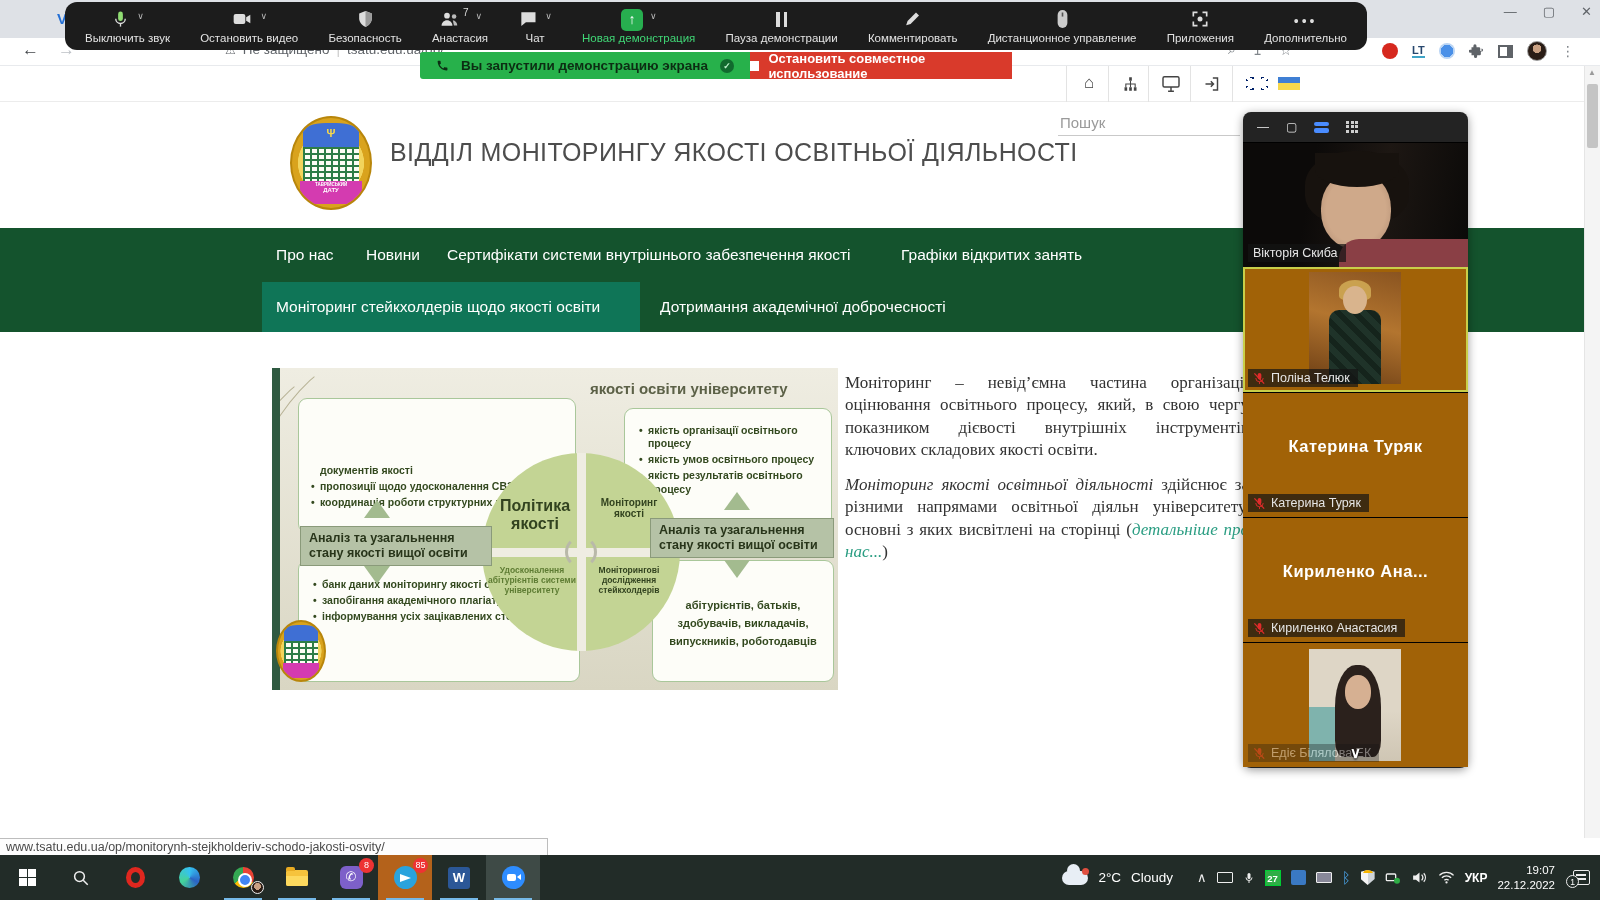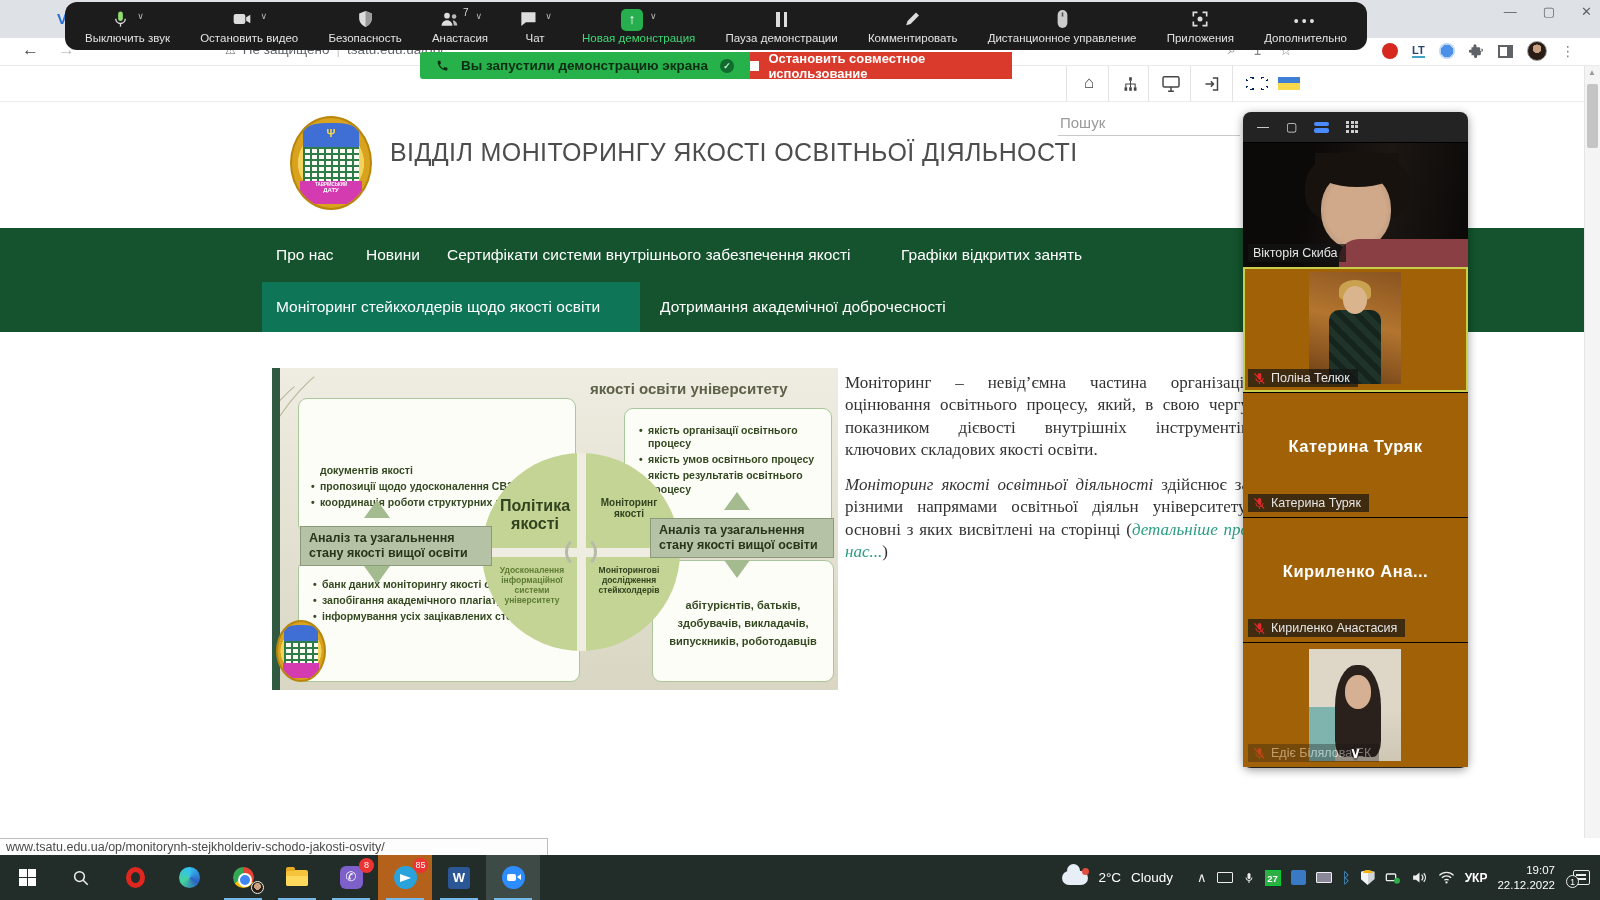--- a/index.html
+++ b/index.html
@@ -313,21 +313,21 @@
       </div>
       <div class="dg-box" style="left:380px;top:192px;width:182px;height:122px;padding:34px 10px 4px 10px;text-align:center;">
         <span style="font-size:11px;font-weight:bold;color:#33491f;line-height:1.3;">абітурієнтів, батьків, здобувачів, викладачів, випускників, роботодавців</span>
       </div>
 
       <div id="dg-circle">
         <div class="dg-crossV"></div>
         <div class="dg-crossH"></div>
         <div class="dg-q" style="left:16px;top:44px;width:74px;font-size:16px;">Політика якості</div>
         <div class="dg-q" style="left:108px;top:44px;width:78px;font-size:10px;">Моніторинг якості</div>
-        <div class="dg-q" style="left:6px;top:112px;width:88px;font-size:8.5px;color:#5e7c33;">Удосконалення інформаційної системи університету</div>
+        <div class="dg-q" style="left:6px;top:112px;width:88px;font-size:8.5px;color:#5e7c33;">Удосконалення абітурієнтів системи університету</div>
         <div class="dg-q" style="left:104px;top:112px;width:86px;font-size:8.5px;">Моніторингові дослідження стейкхолдерів</div>
         <div id="dg-center"></div>
       </div>
 
       <div class="tri up" style="left:92px;top:132px;"></div>
       <div class="dg-arrbox" style="left:28px;top:158px;width:192px;">Аналіз та узагальнення стану якості вищої освіти</div>
       <div class="tri down" style="left:92px;top:198px;"></div>
 
       <div class="tri up" style="left:452px;top:124px;"></div>
       <div class="dg-arrbox" style="left:378px;top:150px;width:184px;">Аналіз та узагальнення стану якості вищої освіти</div>

